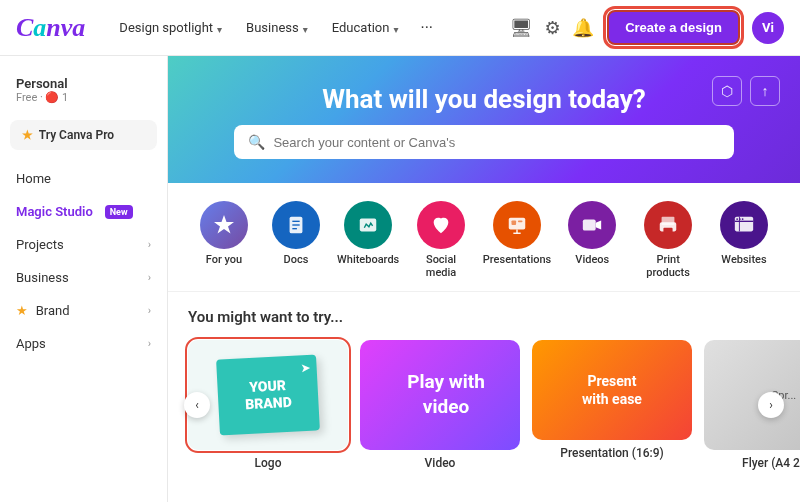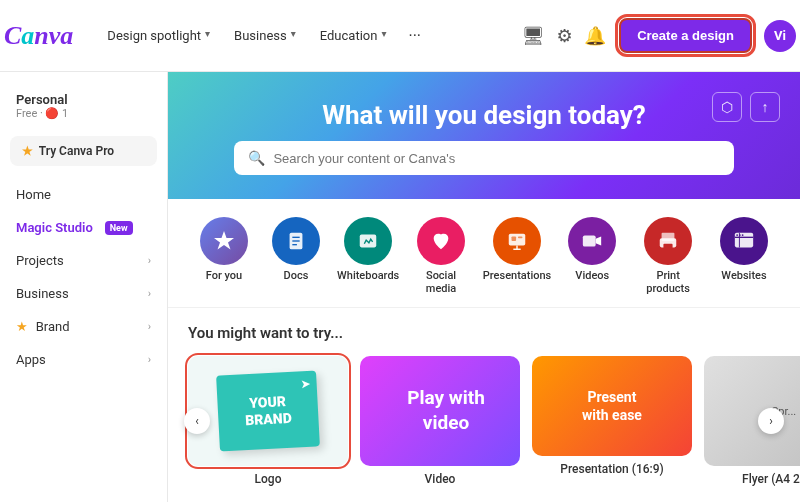--- a/index.html
+++ b/index.html
@@ -1,30 +1,30 @@
 <!DOCTYPE html>
 <html><head>
   <meta charset="utf-8">
   <style>
     * { margin: 0; padding: 0; box-sizing: border-box; }
     body { font-family: -apple-system, BlinkMacSystemFont, 'Segoe UI', Roboto, sans-serif; background: #fff; width: 800px; height: 502px; overflow: hidden; }
 
     
     .header {
-      display: flex; align-items: center; padding: 0 4px; height: 72px;
+      display: flex; align-items: center; padding: 0 16px; height: 56px;
       border-bottom: 1px solid #e8e8e8; background: #fff;
     }
     .logo {
       font-size: 22px; font-weight: 700; color: #7d2ae8; font-family: Georgia, serif;
       font-style: italic; margin-right: 24px;
     }
     .logo span { color: #00c4cc; }
     .nav { display: flex; align-items: center; gap: 4px; }
     .nav-item {
-      display: flex; align-items: flex-start; gap: 4px; padding: 6px 10px;
+      display: flex; align-items: flex-end; gap: 4px; padding: 6px 10px;
       font-size: 13px; color: #333; cursor: pointer; border-radius: 6px;
     }
     .nav-chevron { font-size: 10px; color: #666; }
     .nav-dots { padding: 6px 8px; font-size: 16px; color: #333; cursor: pointer; }
     .header-right { margin-left: auto; display: flex; align-items: center; gap: 12px; }
     .header-icon { font-size: 18px; color: #555; cursor: pointer; }
     .create-btn {
       background: #7d2ae8; color: #fff; border: 2.5px solid #c0392b;
       border-radius: 8px; padding: 8px 16px; font-size: 13px; font-weight: 600;
       cursor: pointer; outline: 3px solid #e74c3c; outline-offset: 1px;

